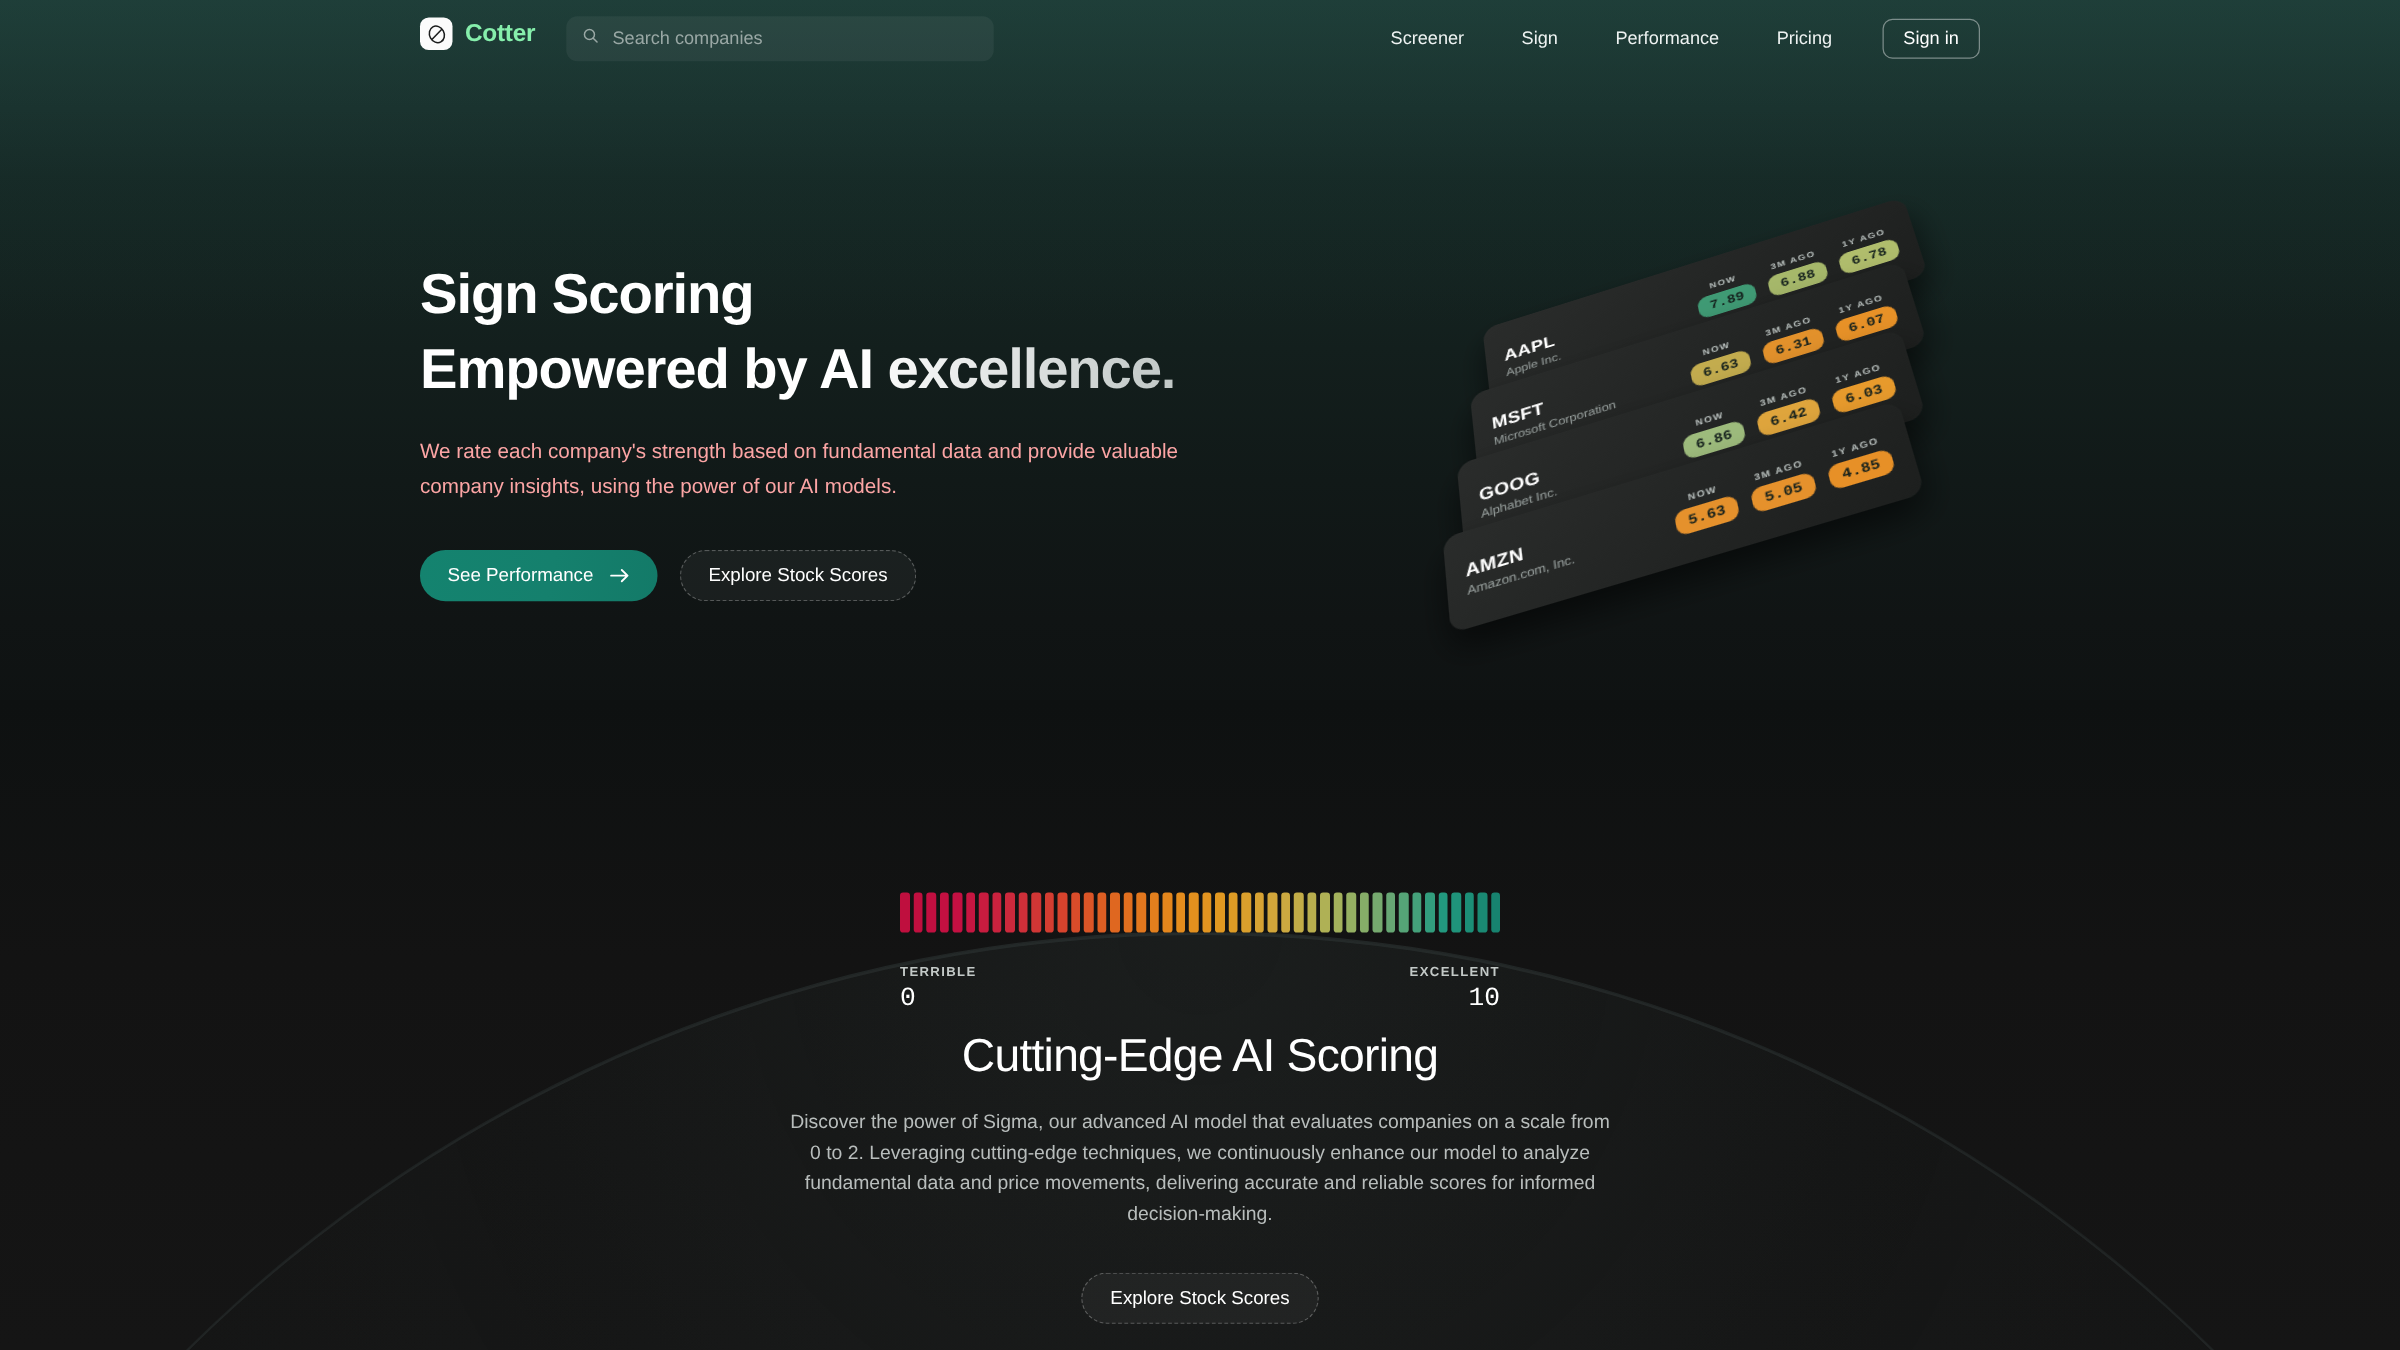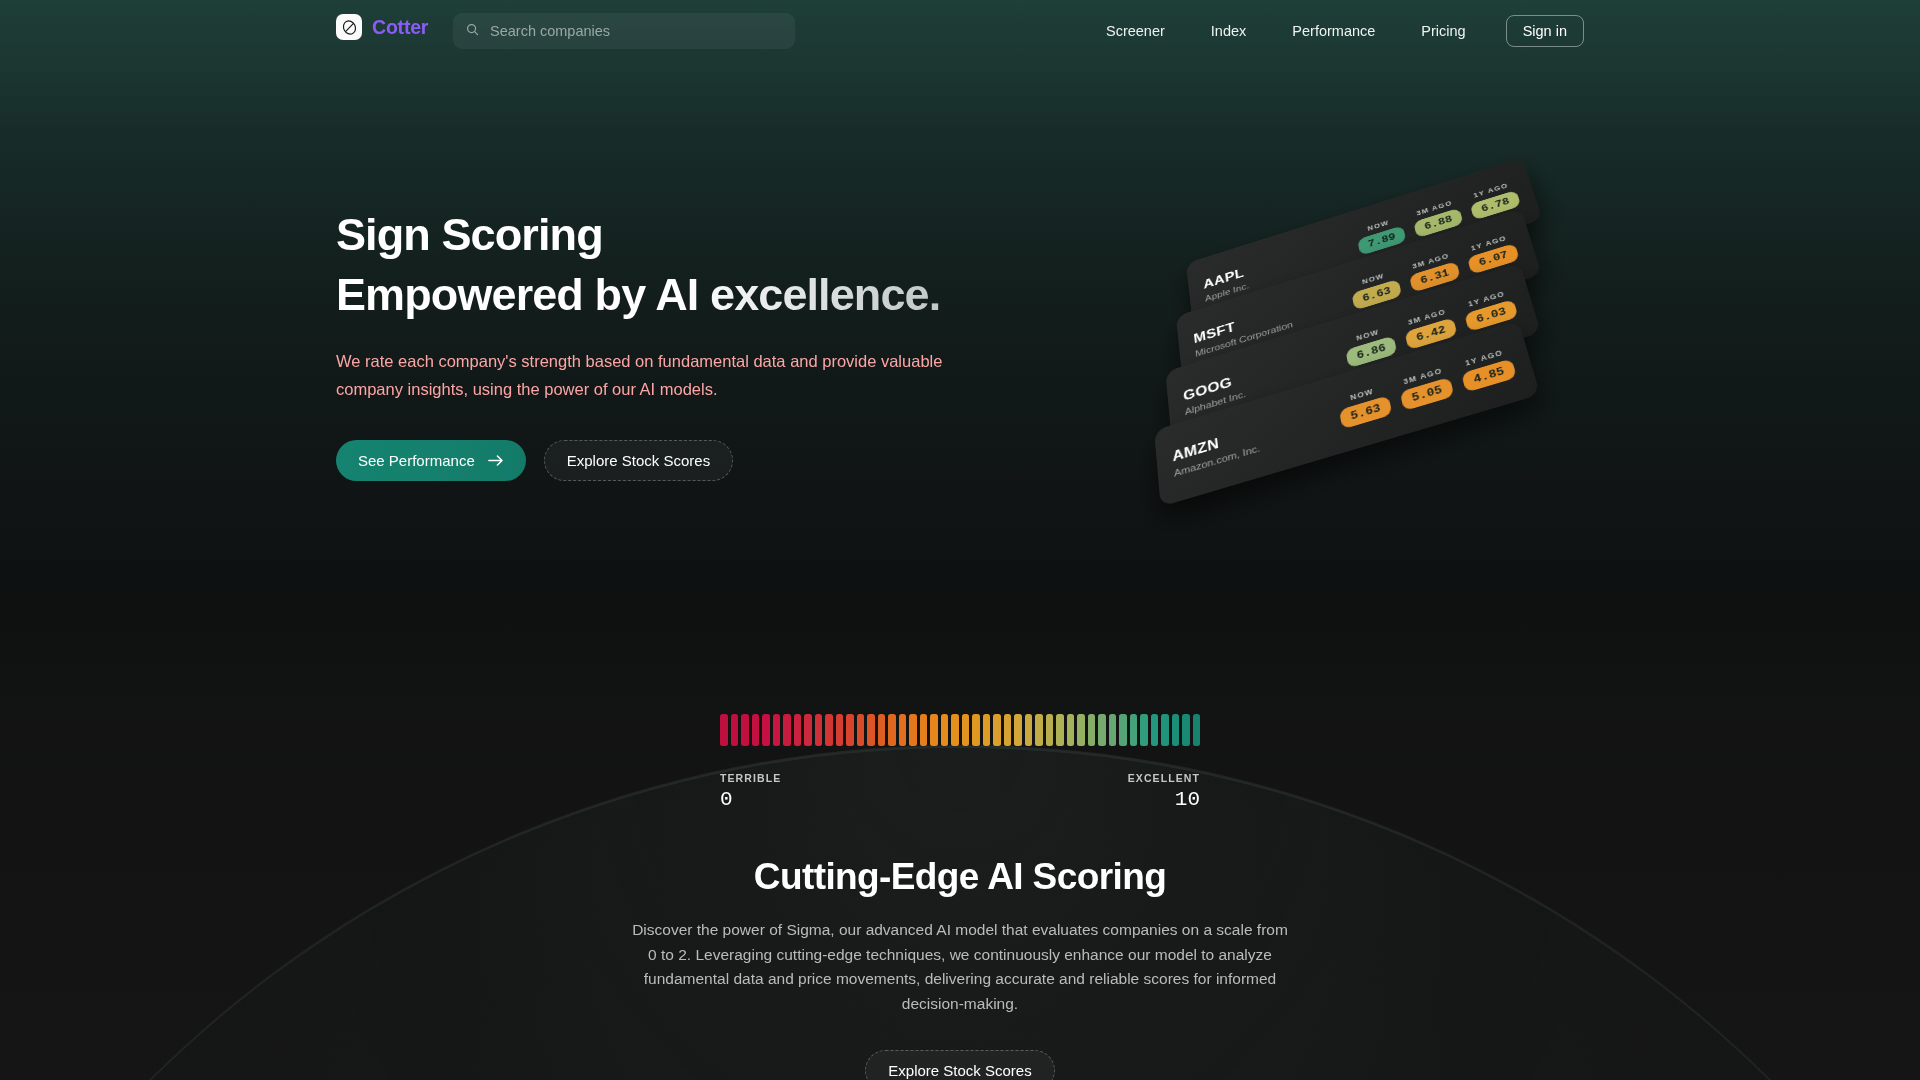--- a/index.html
+++ b/index.html
@@ -99,21 +99,21 @@
   .brand-mark {
     width: 26px; height: 26px;
     border-radius: 7px;
     background: #fbfbfb;
     display: flex;
     align-items: center;
     justify-content: center;
     flex: none;
   }
   .brand-name {
-    color: #8b5cf6;
+    color: #86efac;
     font-size: 19.5px;
     font-weight: 700;
     letter-spacing: -0.2px;
     text-align: center;
   }
 
   .search-box {
     position: absolute;
     left: 453px; top: 13px;
     width: 342px; height: 36px;
@@ -327,25 +327,24 @@
     position: absolute;
     left: 50%;
     margin-left: -400px;
     top: 822px;
     width: 800px;
     text-align: center;
     z-index: 20;
   }
   .section2 h2 {
     font-size: 37px;
-    font-weight: 700;
+    font-weight: 400;
     color: #ffffff;
     letter-spacing: -0.6px;
     line-height: 46px;
-    margin-top: 32px;
   }
   .section2 p {
     margin: 18px auto 0;
     width: 660px;
     font-size: 15.5px;
     line-height: 24.5px;
     color: #b8bdbc;
   }
   .section2 .btn-ghost { margin-top: 34px; }
   .arrow-ico { display: inline-block; line-height: 0; }
@@ -378,21 +377,21 @@
         <svg width="15" height="15" viewBox="0 0 24 24" fill="none">
           <circle cx="10.5" cy="10.5" r="6.4" stroke="#9aa8a5" stroke-width="1.9"></circle>
           <line x1="15.3" y1="15.3" x2="20.2" y2="20.2" stroke="#9aa8a5" stroke-width="1.9" stroke-linecap="round"></line>
         </svg>
       </span>
       <input type="text" placeholder="Search companies" style="">
     </div>
 
     <div class="nav-links">
       <span class="nav-link">Screener</span>
-      <span class="nav-link">Index</span>
+      <span class="nav-link">Sign</span>
       <span class="nav-link">Performance</span>
       <span class="nav-link">Pricing</span>
       <button class="signin-btn">Sign in</button>
     </div>
   </div>
 
   <div class="hero">
     <h1>
       <span class="l1">Sign Scoring</span>
       <span class="l2">Empowered by AI excellence.</span>

